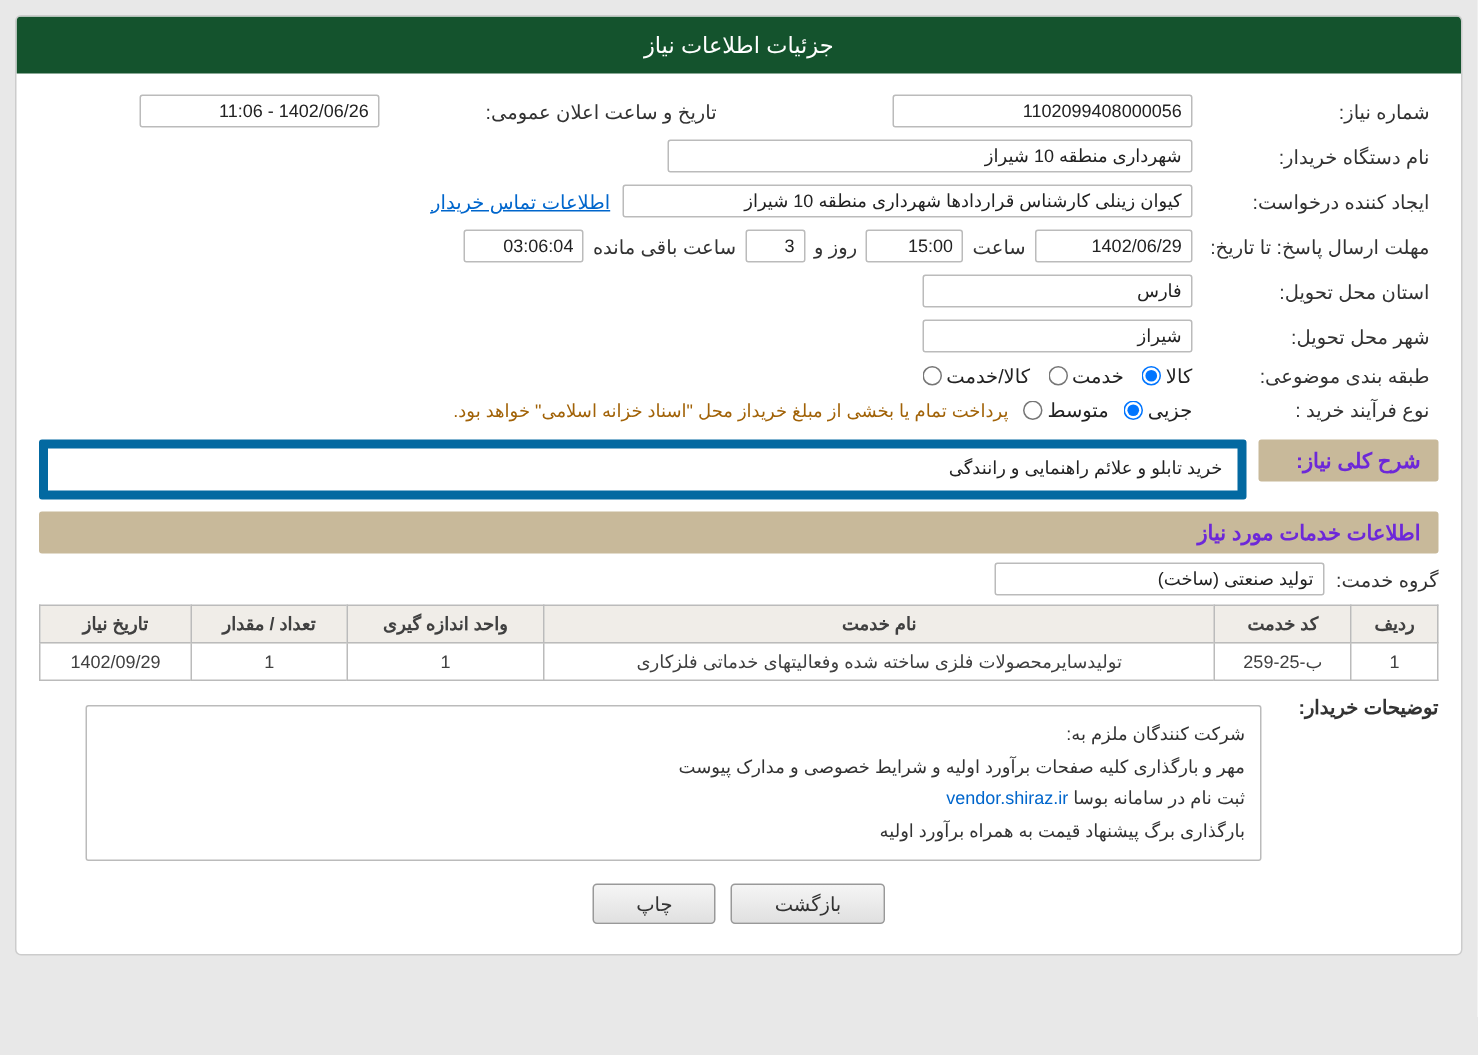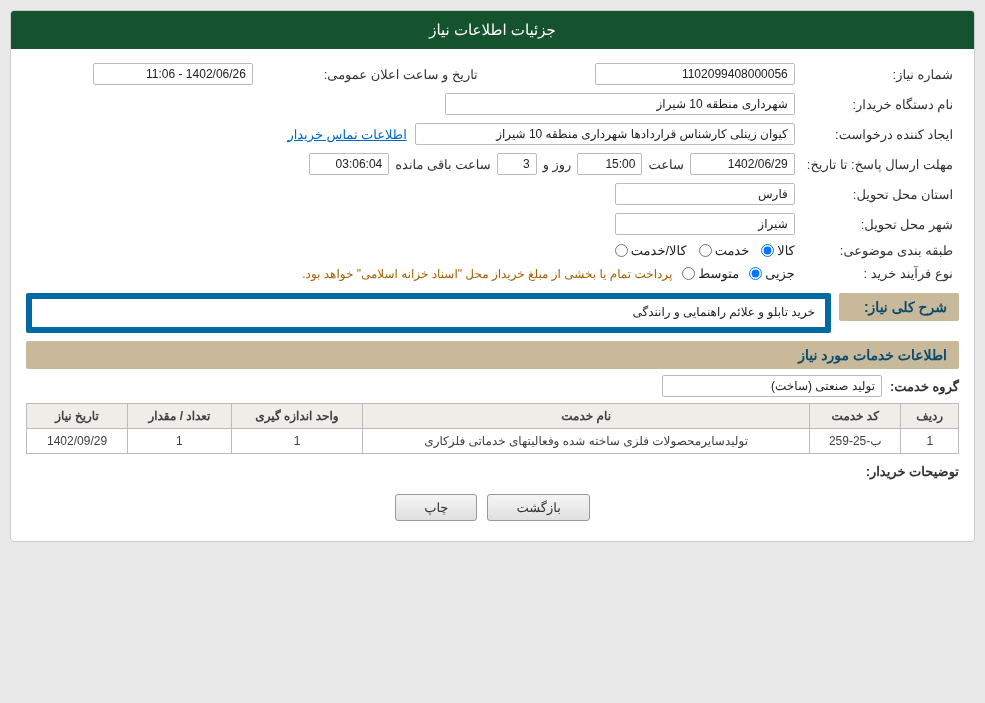--- a/index.html
+++ b/index.html
@@ -86,21 +86,21 @@
       gap: 12px;
       direction: rtl;
     }
     .radio-item {
       display: flex;
       align-items: center;
       gap: 3px;
     }
     .section-header {
       background: #c8b99a;
-      color: #0c4a6e;
+      color: #6d28d9;
       padding: 6px 12px;
       font-weight: bold;
       font-size: 14px;
       margin: 8px 0 4px 0;
       border-radius: 2px;
     }
     .data-table {
       width: 100%;
       border-collapse: collapse;
       margin-top: 6px;
@@ -269,21 +269,21 @@
         </table>
 
       <div style="display:flex;align-items:flex-start;gap:8px;direction:rtl;margin:8px 0;">
         <span class="section-header" style="background:#c8b99a;margin:0;padding:6px 12px;min-width:120px;display:inline-block;border-radius:2px;font-size:14px;">شرح کلی نیاز:</span>
         <div style="flex:1;border:6px solid #0369a1;padding:6px 10px;background:#fff;min-height:40px;border-radius:2px;text-align:right;font-size:12px;">خرید تابلو و علائم راهنمایی و رانندگی</div>
       </div>
 
       <div class="section-header">اطلاعات خدمات مورد نیاز</div>
 
       <div style="display:flex;align-items:center;gap:8px;direction:rtl;margin:6px 0;">
-        <span style="font-weight:bold;color:#333;">گروه خدمت:</span>
+        <span style="font-weight:normal;color:#333;">گروه خدمت:</span>
         <input class="input-field" readonly="" style="width: 220px;" value="تولید صنعتی (ساخت)">
       </div>
 
       <table class="data-table">
         <thead>
           <tr>
             <th>ردیف</th>
             <th>کد خدمت</th>
             <th>نام خدمت</th>
             <th>واحد اندازه گیری</th>
@@ -298,20 +298,26 @@
       <td>تولیدسایرمحصولات فلزی ساخته شده وفعالیتهای خدماتی فلزکاری</td>
       <td>1</td>
       <td>1</td>
       <td>1402/09/29</td>
     </tr>
           </tbody>
       </table>
 
       <div style="display:flex;align-items:flex-start;gap:8px;direction:rtl;margin:10px 0 6px 0;padding-left:31px;">
         <span style="font-weight:bold;color:#333;min-width:110px;">توضیحات خریدار:</span>
+        <div class="description-box" style="flex:1;">
+          <div>شرکت کنندگان ملزم به:</div>
+          <div>مهر و بارگذاری کلیه صفحات برآورد اولیه و شرایط خصوصی و مدارک پیوست</div>
+          <div>ثبت نام در سامانه بوسا <span class="blue-link">vendor.shiraz.ir</span></div>
+          <div>بارگذاری برگ پیشنهاد قیمت به همراه برآورد اولیه</div>
+        </div>
       </div>
 
       <div class="btn-row">
         <button class="btn">بازگشت</button>
         <button class="btn">چاپ</button>
       </div>
 
     </div>
   </div>
 </div>

